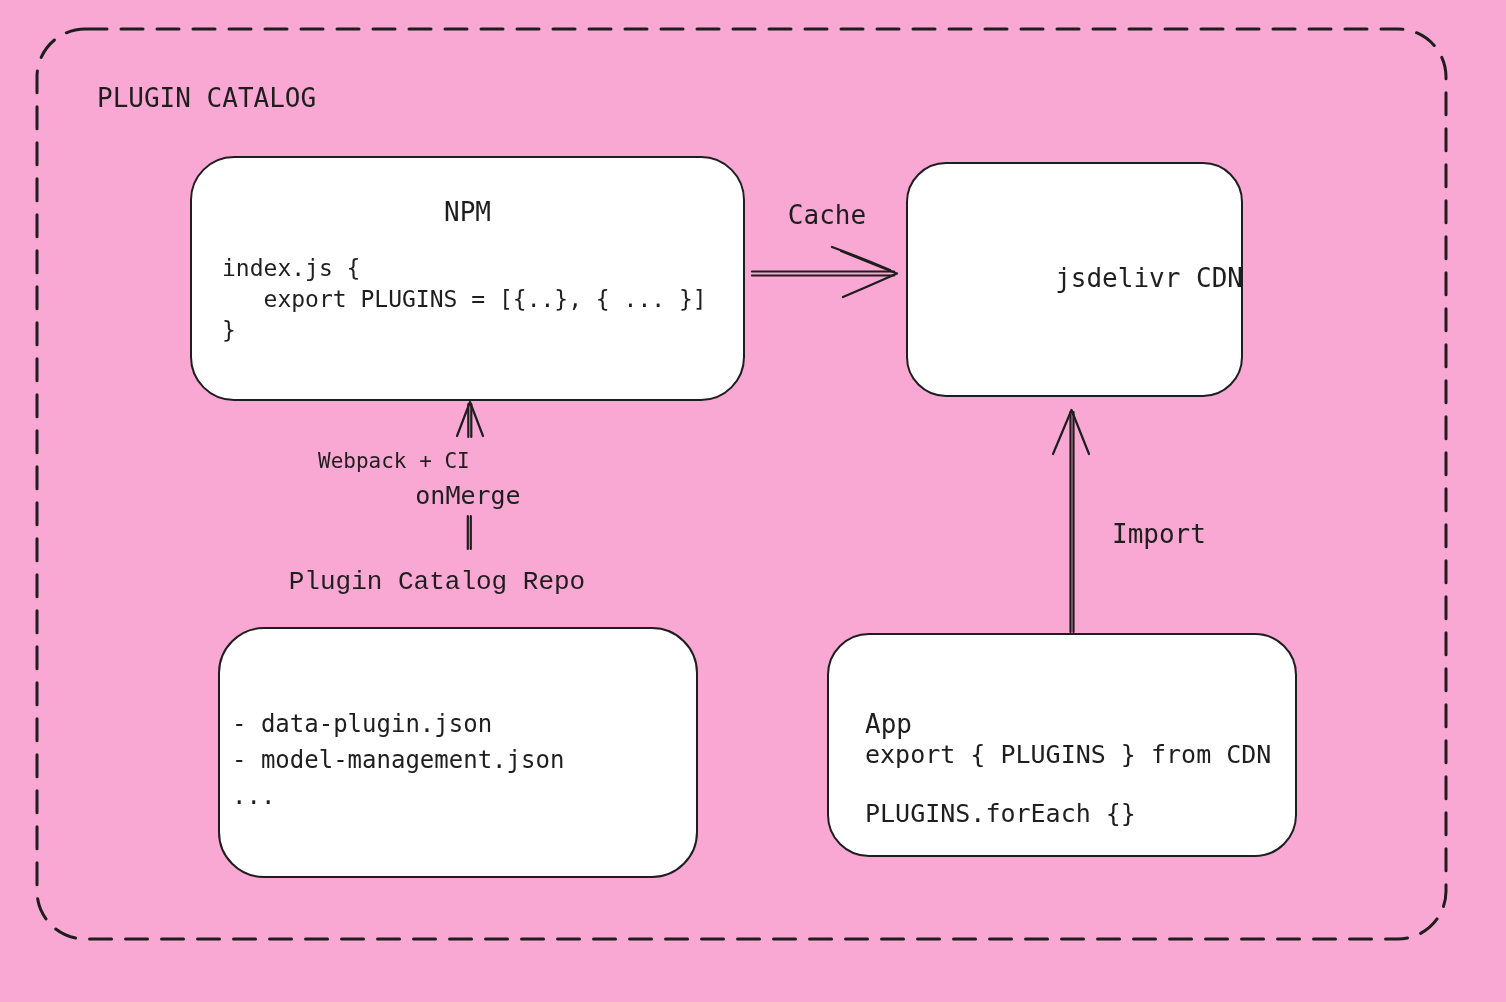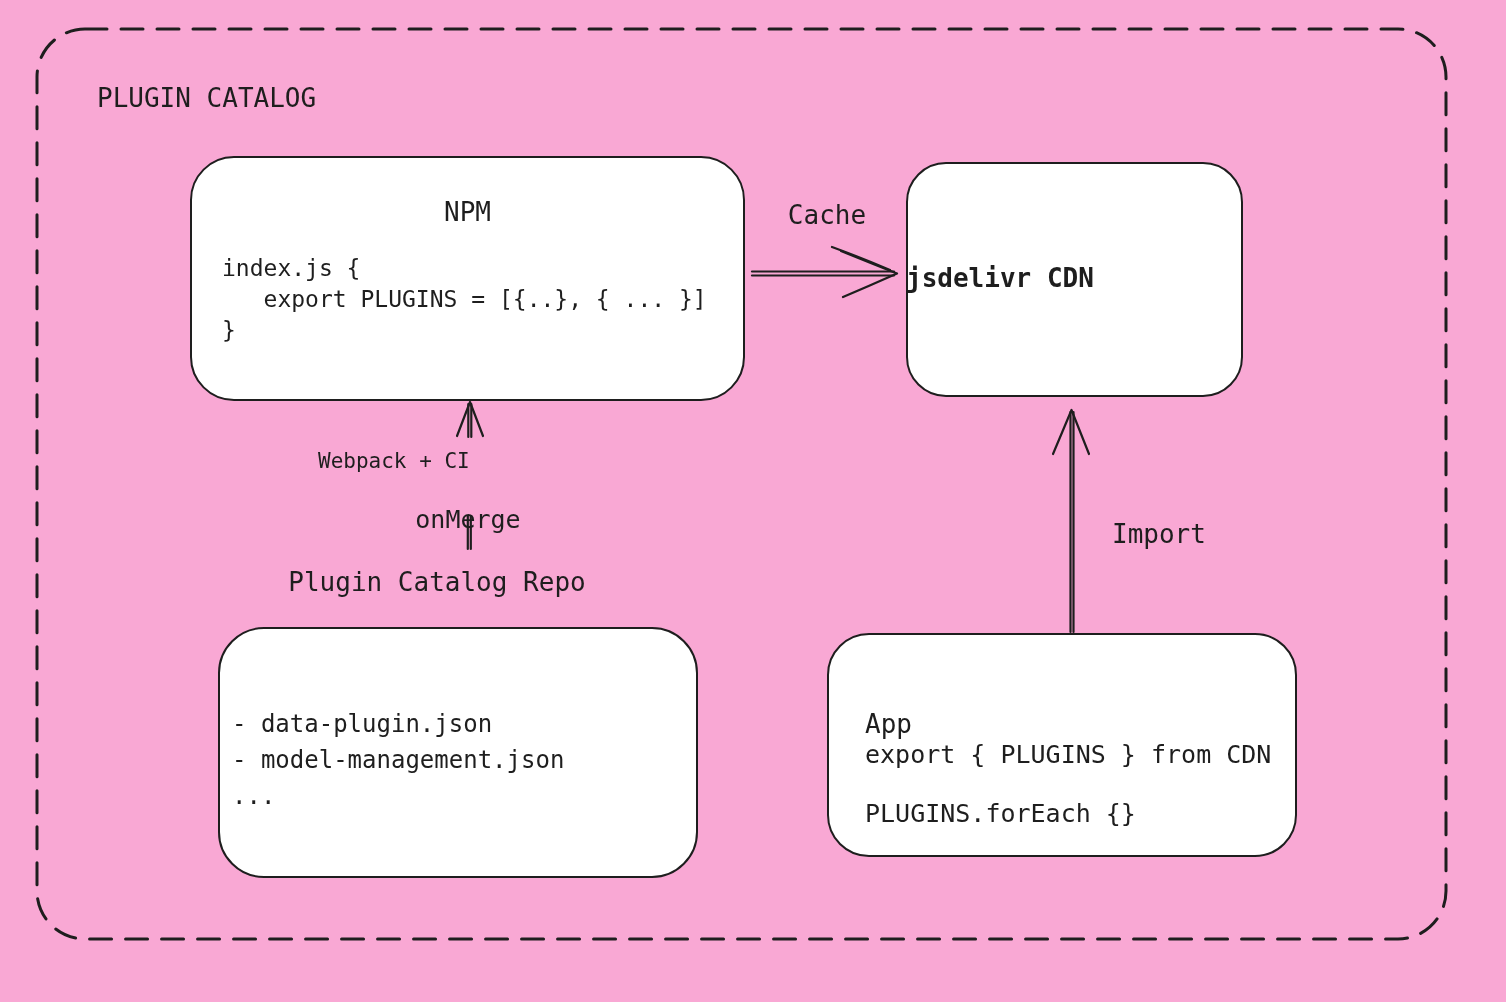--- a/index.html
+++ b/index.html
@@ -38,26 +38,26 @@
     white-space: pre;
     line-height: 1.25;
   }
   .diagram-title { left: 97px; top: 82px; font-size: 26px; }
 
   .npm-title   { left: 190px; top: 196px; width: 555px; text-align: center; font-size: 26px; }
   .npm-code    { left: 222px; top: 253px; font-size: 23px; line-height: 31px; }
 
   .cache-label { left: 752px; top: 199px; width: 150px; text-align: center; font-size: 26px; }
 
-  .cdn-title   { left: 906px; top: 262px; width: 337px; text-align: left; font-size: 26px; font-weight: bold; }
+  .cdn-title   { left: 906px; top: 262px; width: 337px; text-align: right; font-size: 26px; }
 
   .build-label-1 { left: 318px; top: 448px; width: 300px; text-align: left; font-size: 21px; }
-  .build-label-2 { left: 318px; top: 480px; width: 300px; text-align: center; font-size: 25px; margin-top: 24px; }
+  .build-label-2 { left: 318px; top: 480px; width: 300px; text-align: center; font-size: 25px; }
 
-  .repo-title  { left: 287px; top: 566px; width: 300px; text-align: center; font-size: 26px; }
+  .repo-title  { left: 287px; top: 566px; width: 300px; text-align: center; font-size: 26px; font-family: Liberation Mono, monospace; }
   .repo-items  { left: 232px; top: 706px; font-size: 24px; line-height: 36px; }
 
   .app-title   { left: 865px; top: 684px; font-size: 26px; margin-top: 24px; }
   .app-code-1  { left: 865px; top: 739px; font-size: 25px; }
   .app-code-2  { left: 865px; top: 798px; font-size: 25px; }
 
   .import-label { left: 1112px; top: 518px; font-size: 26px; }
 
   svg path, svg rect { stroke: #1e1e1e; fill: none; stroke-linecap: round; stroke-linejoin: round; }
 </style>

